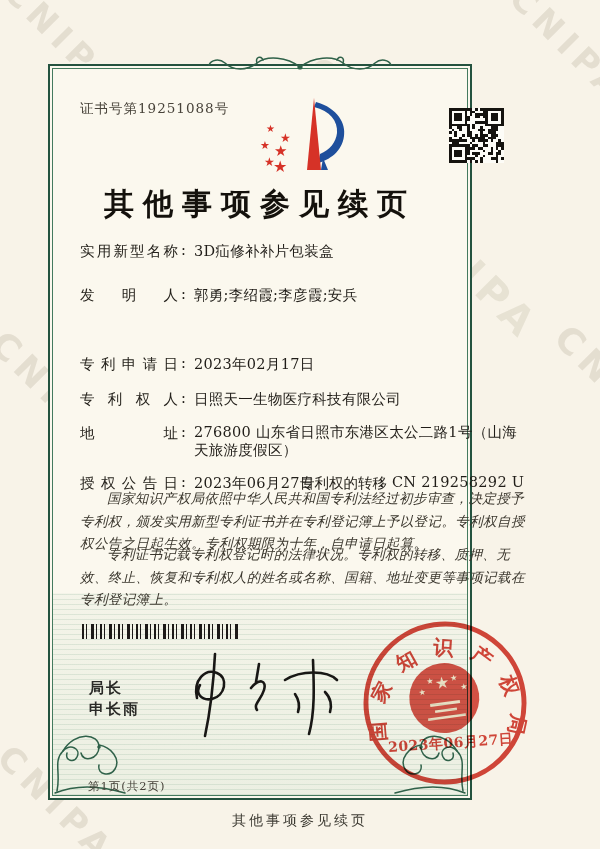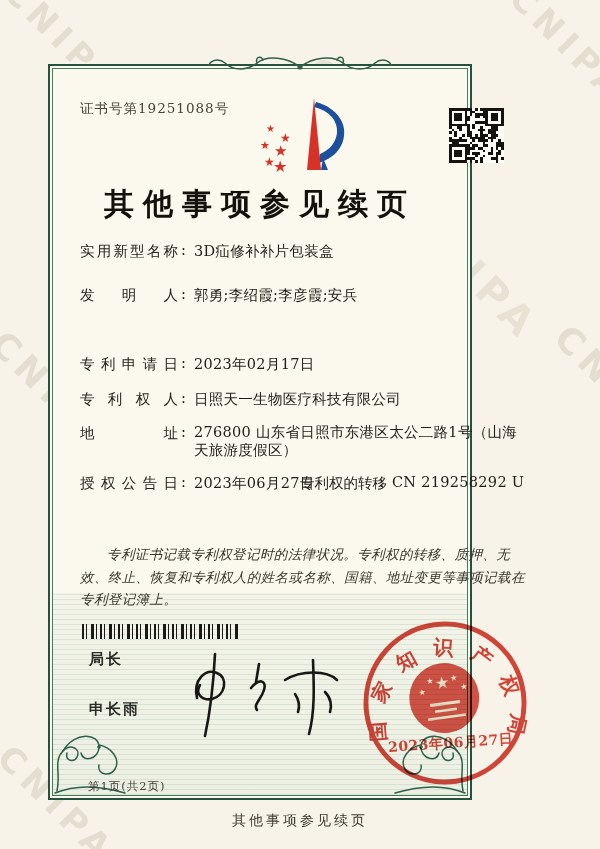--- a/index.html
+++ b/index.html
@@ -404,25 +404,26 @@
     <div class="frow" style="top:358px;">
       <span class="f-label">地址</span><span class="f-colon">:</span><span class="f-value wrap">276800 山东省日照市东港区太公二路1号（山海天旅游度假区）</span>
     </div>
     <div class="frow" style="top:408px;">
       <span class="f-label">授权公告日</span><span class="f-colon">:</span><span class="f-value">2023年06月27日</span>
       <span class="pair2">
         <span class="f-label">专利权的转移</span><span class="f-colon">:</span><span class="f-value">CN 219258292 U</span>
       </span>
     </div>
 
+    <div class="para" style="top:421px;">国家知识产权局依照中华人民共和国专利法经过初步审查，决定授予专利权，颁发实用新型专利证书并在专利登记簿上予以登记。专利权自授权公告之日起生效。专利权期限为十年，自申请日起算。</div>
     <div class="para" style="top:477px;">专利证书记载专利权登记时的法律状况。专利权的转移、质押、无效、终止、恢复和专利权人的姓名或名称、国籍、地址变更等事项记载在专利登记簿上。</div>
 
     <div class="barcode"></div>
 
-    <div class="signer" style="top:584px;">局长</div>
+    <div class="signer" style="top:613px;">局长</div>
     <div class="signer" style="top:634px;">申长雨</div>
 
     <svg class="sig-svg" width="185" height="95" viewBox="0 0 185 95">
       <path d="M30,50 C26,32 38,20 50,25 C62,30 58,48 45,51 C34,53 28,45 33,37"></path>
       <path d="M48,6 C47,26 44,60 38,88"></path>
       <path d="M84,40 C92,30 100,32 97,42 C94,52 86,56 90,62"></path>
       <path d="M92,16 C91,22 90,28 89,34"></path>
       <path d="M118,32 C134,22 160,22 170,32"></path>
       <path d="M146,12 C147,38 148,64 142,86"></path>
       <path d="M128,46 C132,52 133,58 131,64"></path>

